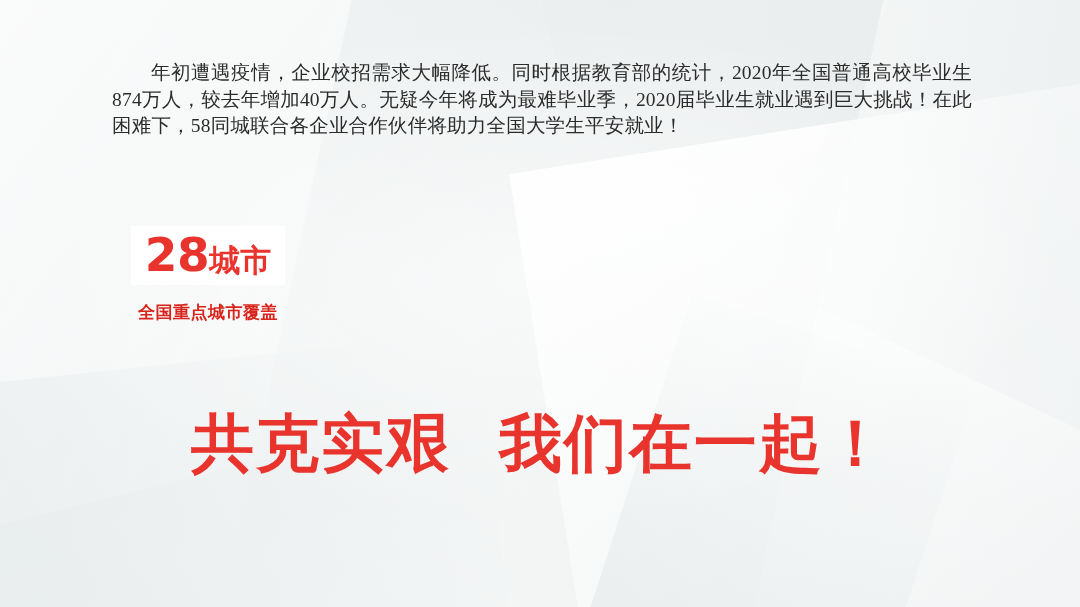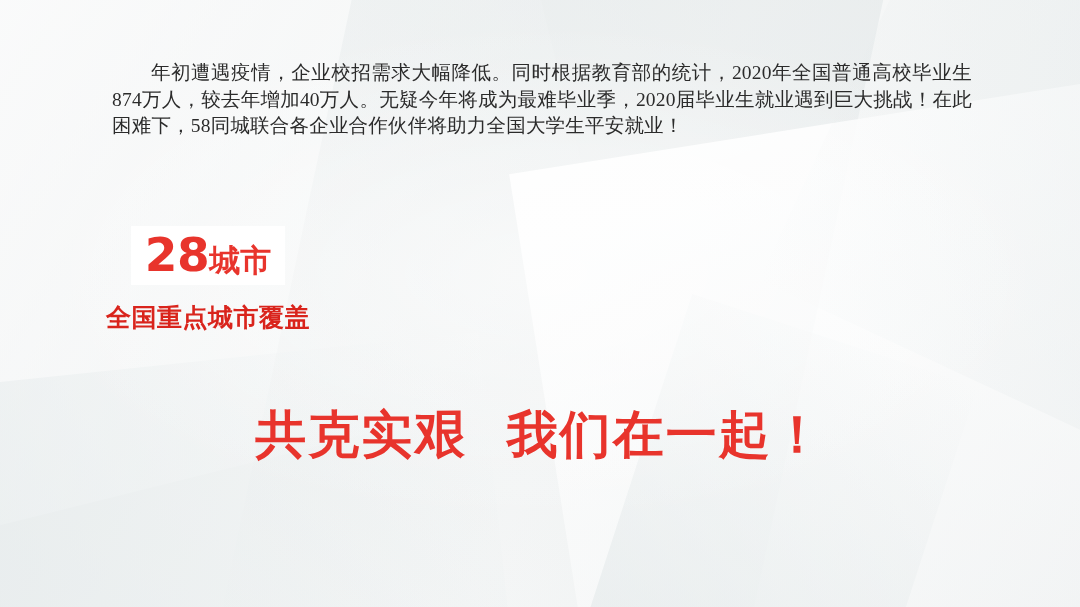--- a/index.html
+++ b/index.html
@@ -135,40 +135,40 @@
     font-weight: bold;
     font-size: 31px;
     letter-spacing: 0px;
     vertical-align: baseline;
   }
   .stat-caption {
     margin-top: 16px;
     color: #d9241c;
     font-family: "DejaVu Sans", "Liberation Sans", sans-serif;
     font-weight: bold;
-    font-size: 25px;
+    font-size: 17px;
     letter-spacing: 0.5px;
     white-space: nowrap;
   }
 
   #stat-0 { left: 83px;  top: 0;   width: 250px; }
   #stat-1 { left: 385px; top: -4px; width: 290px; }
   #stat-2 { left: 705px; top: -6px; width: 310px; }
 
   
   #slogan {
     position: absolute;
     left: 0;
     top: 401px;
     width: 1080px;
     text-align: center;
     color: #e8342c;
     font-family: "DejaVu Sans", "Liberation Sans", sans-serif;
     font-weight: bold;
-    font-size: 51px;
+    font-size: 63px;
     letter-spacing: 2px;
     white-space: pre;
   }
 </style>
 </head>
 <body>
 
 <div id="slide">
 
   <div class="bg-layer bg-base"></div>

